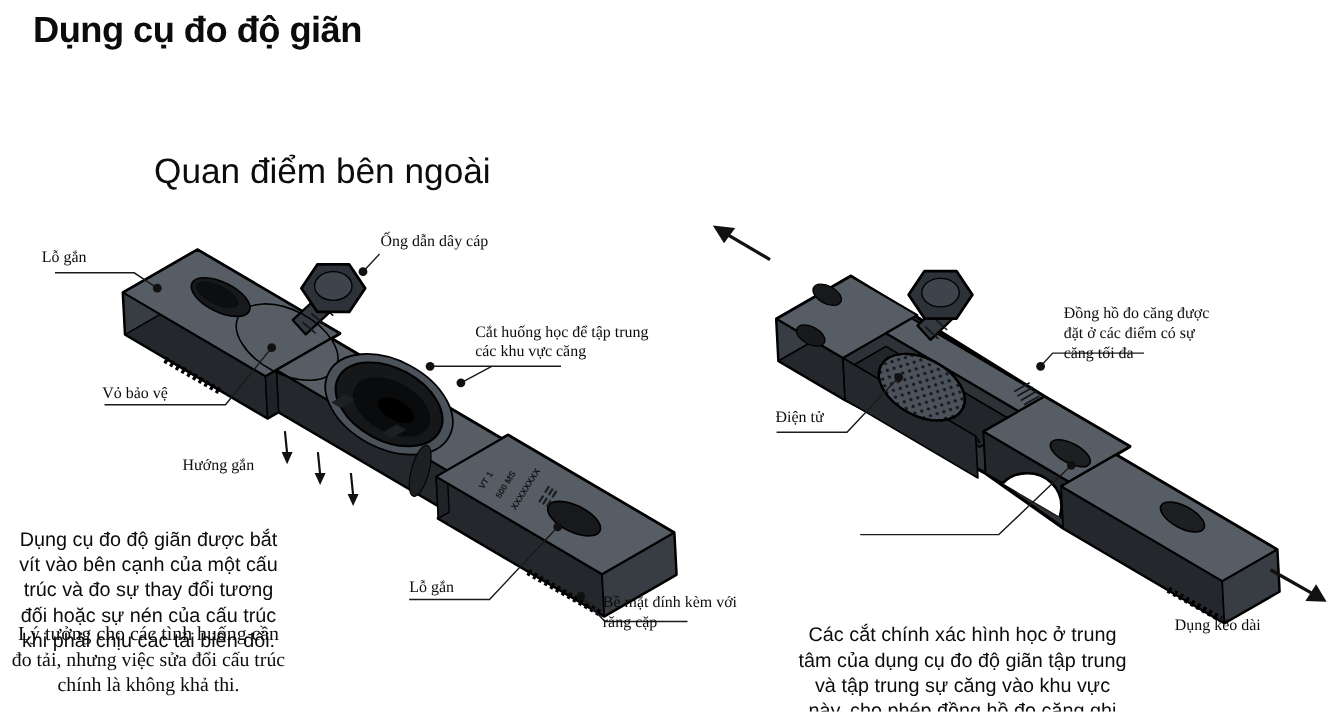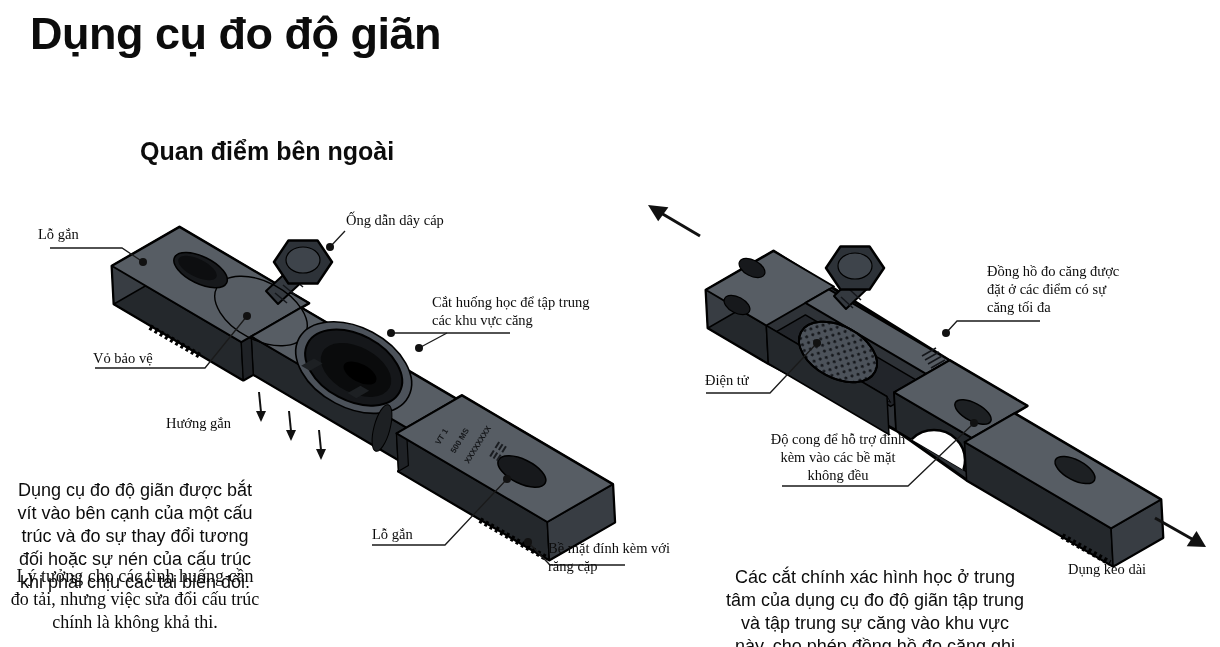--- a/index.html
+++ b/index.html
@@ -1,20 +1,20 @@
 <!DOCTYPE html>
 <html><head>
 <meta charset="utf-8">
 <style>
   html,body{margin:0;padding:0;background:#fff;}
   #canvas{position:relative;width:1220px;height:647px;background:#ffffff;overflow:hidden;
           font-family:"Liberation Sans","DejaVu Sans",sans-serif;color:#0c0c0c;}
   .abs{position:absolute;}
-  #page-title{left:30px;top:8px;font-size:45px;font-weight:800;letter-spacing:-0.5px;white-space:nowrap;}
-  .view-heading{font-size:25px;font-weight:700;white-space:nowrap;}
+  #page-title{left:30px;top:8px;font-size:33px;font-weight:800;letter-spacing:-0.5px;white-space:nowrap;}
+  .view-heading{font-size:32px;font-weight:400;text-align:center;white-space:nowrap;}
   #heading-external{left:140px;top:137px;width:295px;}
   #heading-internal{left:815px;top:137px;width:290px;}
   .label{font-size:14.5px;line-height:1.25;font-family:Liberation Serif, serif;}
   .label.c{text-align:center;}
   .para{font-size:18px;line-height:1.28;text-align:center;}
   svg{position:absolute;left:0;top:0;}
   svg text{font-family:"Liberation Sans","DejaVu Sans",sans-serif;}
 </style>
 </head>
 <body>
@@ -187,20 +187,19 @@
   <div class="abs label" style="left:346px;top:211px;">Ống dẫn dây cáp</div>
   <div class="abs label" style="left:432px;top:293px;width:158px;">Cắt huống học để tập trung các khu vực căng</div>
   <div class="abs label" style="left:93px;top:349px;">Vỏ bảo vệ</div>
   <div class="abs label" style="left:166px;top:414px;">Hướng gắn</div>
   <div class="abs label" style="left:372px;top:525px;">Lỗ gắn</div>
   <div class="abs label" style="left:548px;top:524px;width:150px;margin-top:15px;">Bề mặt đính kèm với răng cặp</div>
 
   <div class="abs para" style="left:8px;top:479px;width:254px;">Dụng cụ đo độ giãn được bắt vít vào bên cạnh của một cấu trúc và đo sự thay đổi tương đối hoặc sự nén của cấu trúc khi phải chịu các tải biến đổi.</div>
   <div class="abs para" style="left:8px;top:565px;width:254px;font-family:Liberation Serif, serif;">Lý tưởng cho các tình huống cần đo tải, nhưng việc sửa đổi cấu trúc chính là không khả thi.</div>
 
-  <div class="abs label" style="left:967px;top:262px;width:140px;margin-left:20px;">Đồng hồ đo căng được đặt ở các điểm có sự căng tối đa</div>
+  <div class="abs label" style="left:967px;top:276px;width:140px;">Đồng hồ đo căng được đặt ở các điểm có sự căng tối đa</div>
   <div class="abs label" style="left:705px;top:371px;">Điện tử</div>
-  <div class="abs label c" style="left:770px;top:430px;width:136px;">Độ cong để hỗ trợ đính kèm vào các bề mặt không đều</div>
   <div class="abs label" style="left:1068px;top:560px;">Dụng kéo dài</div>
 
   <div class="abs para" style="left:725px;top:566px;width:300px;">Các cắt chính xác hình học ở trung tâm của dụng cụ đo độ giãn tập trung và tập trung sự căng vào khu vực này, cho phép đồng hồ đo căng ghi lại các phép đo một cách chính xác.</div>
 
 </div>
 
 </body></html>

